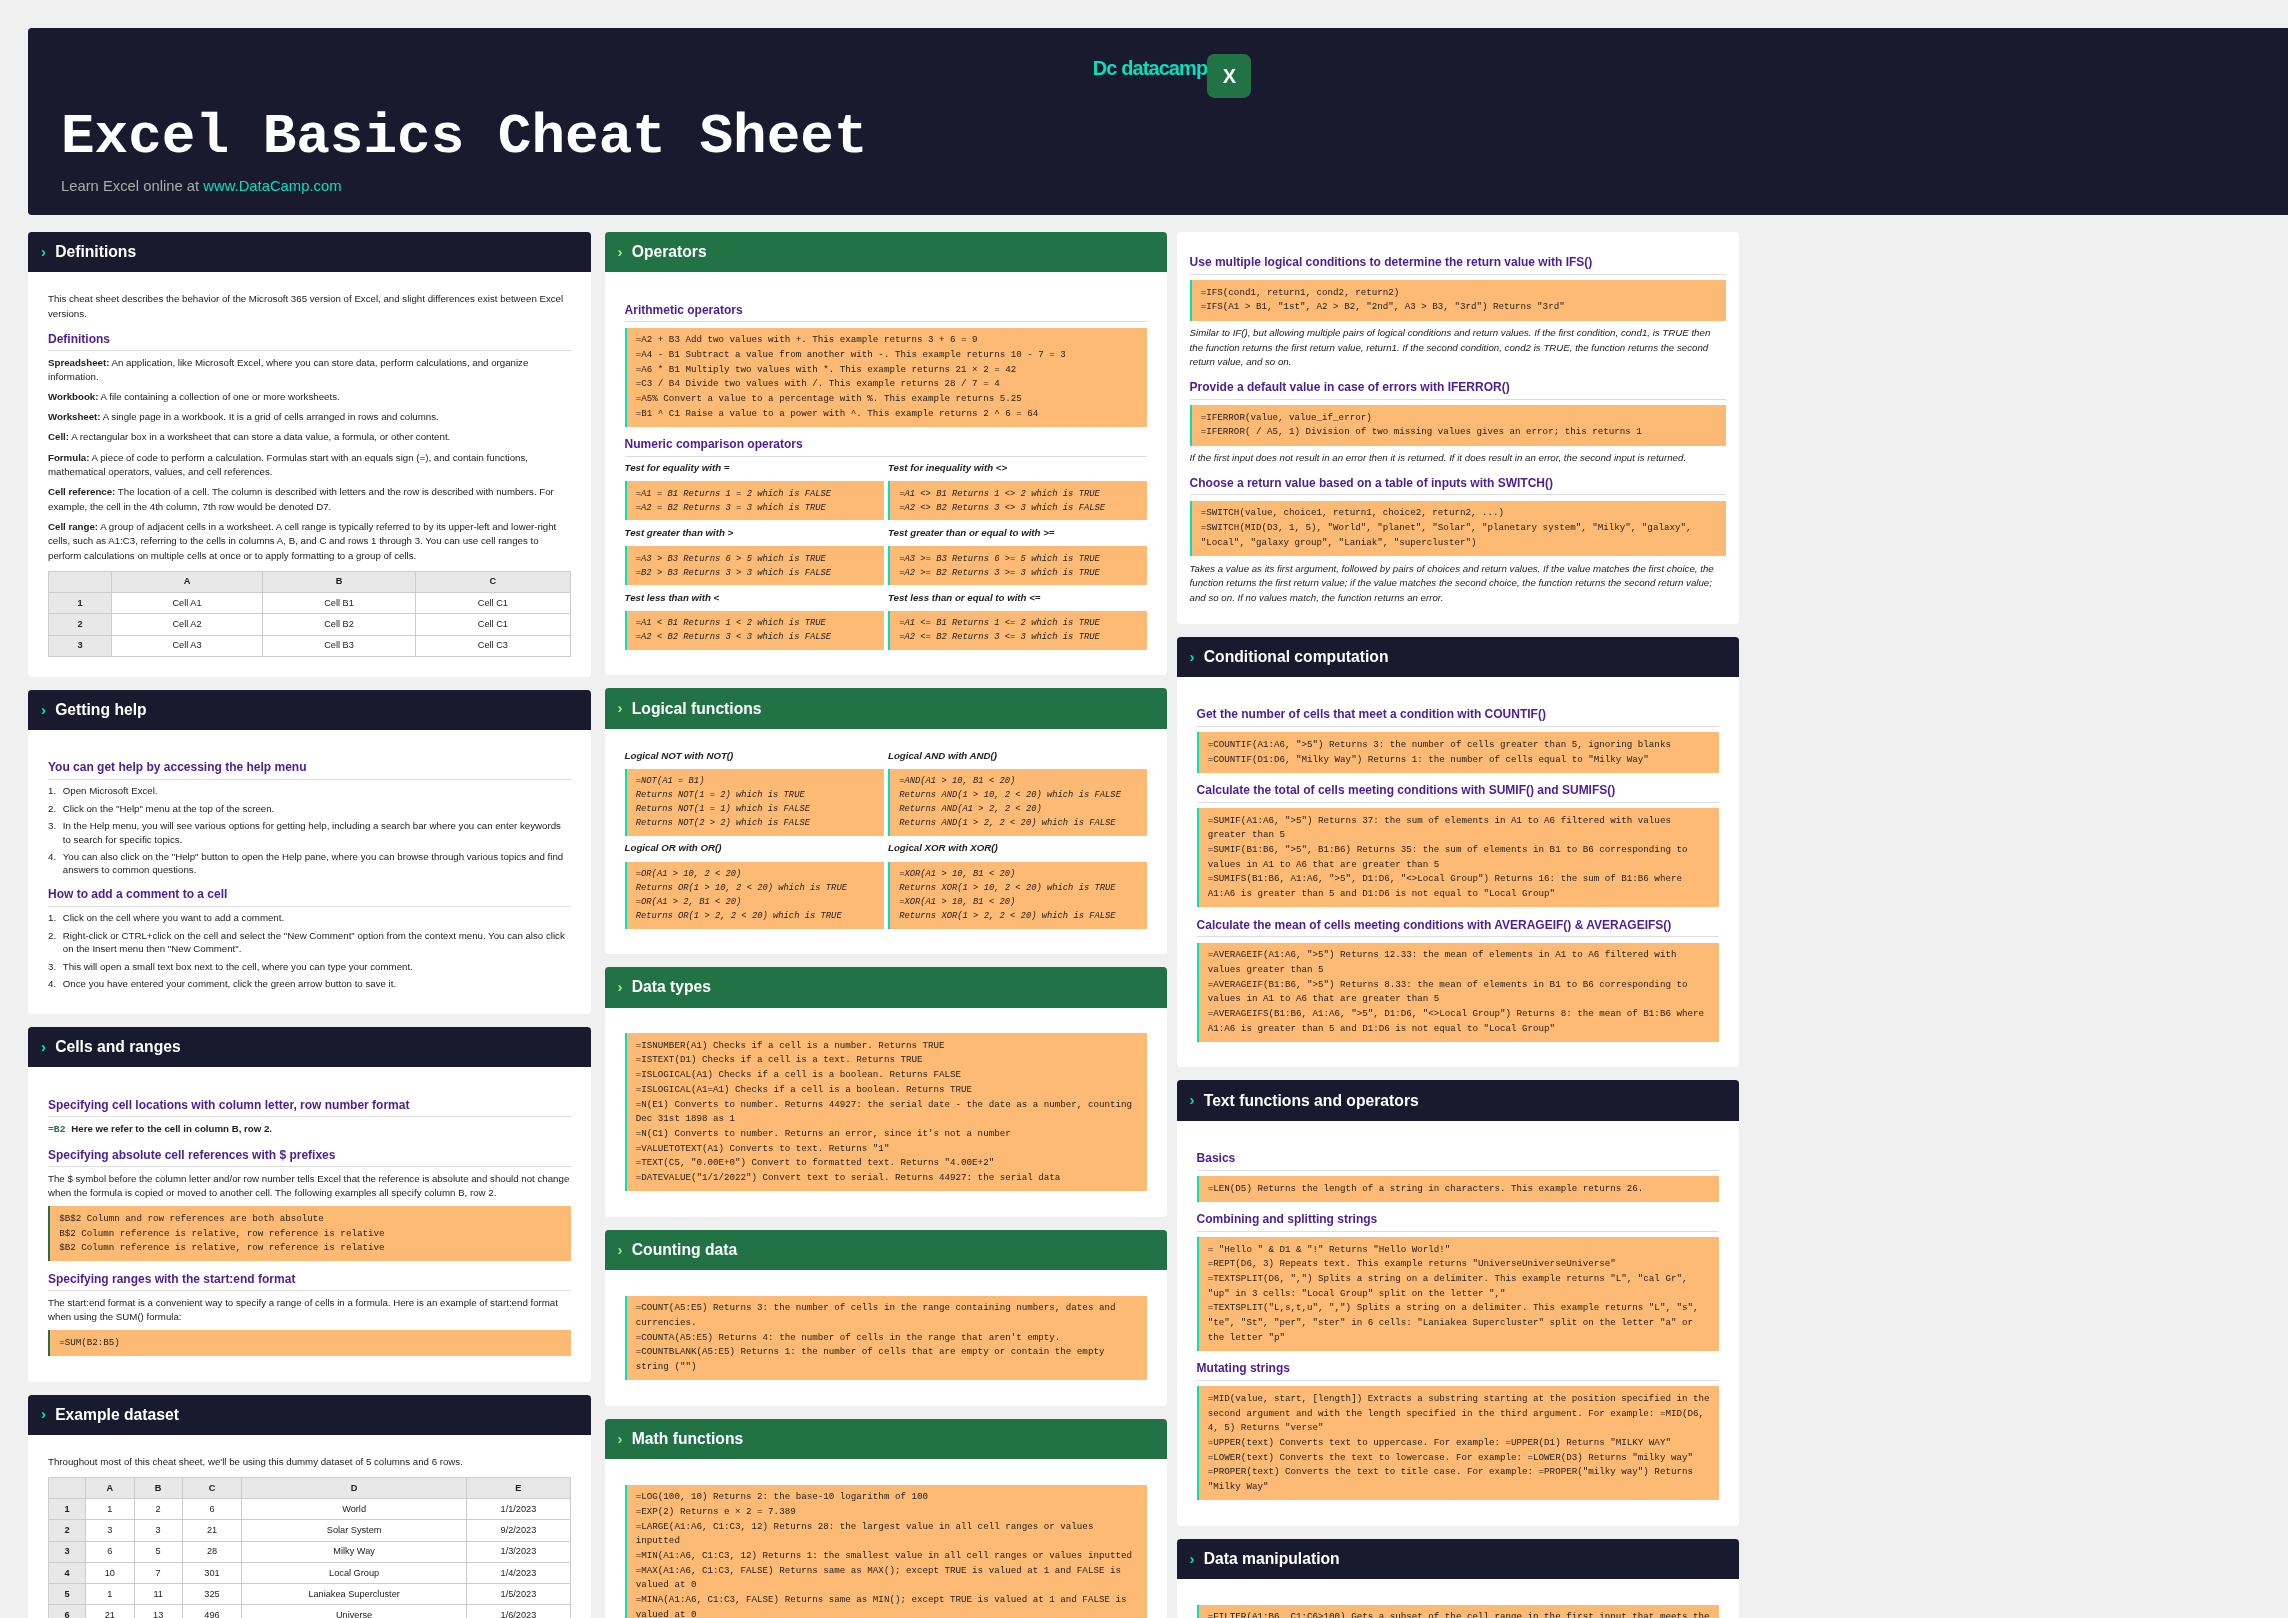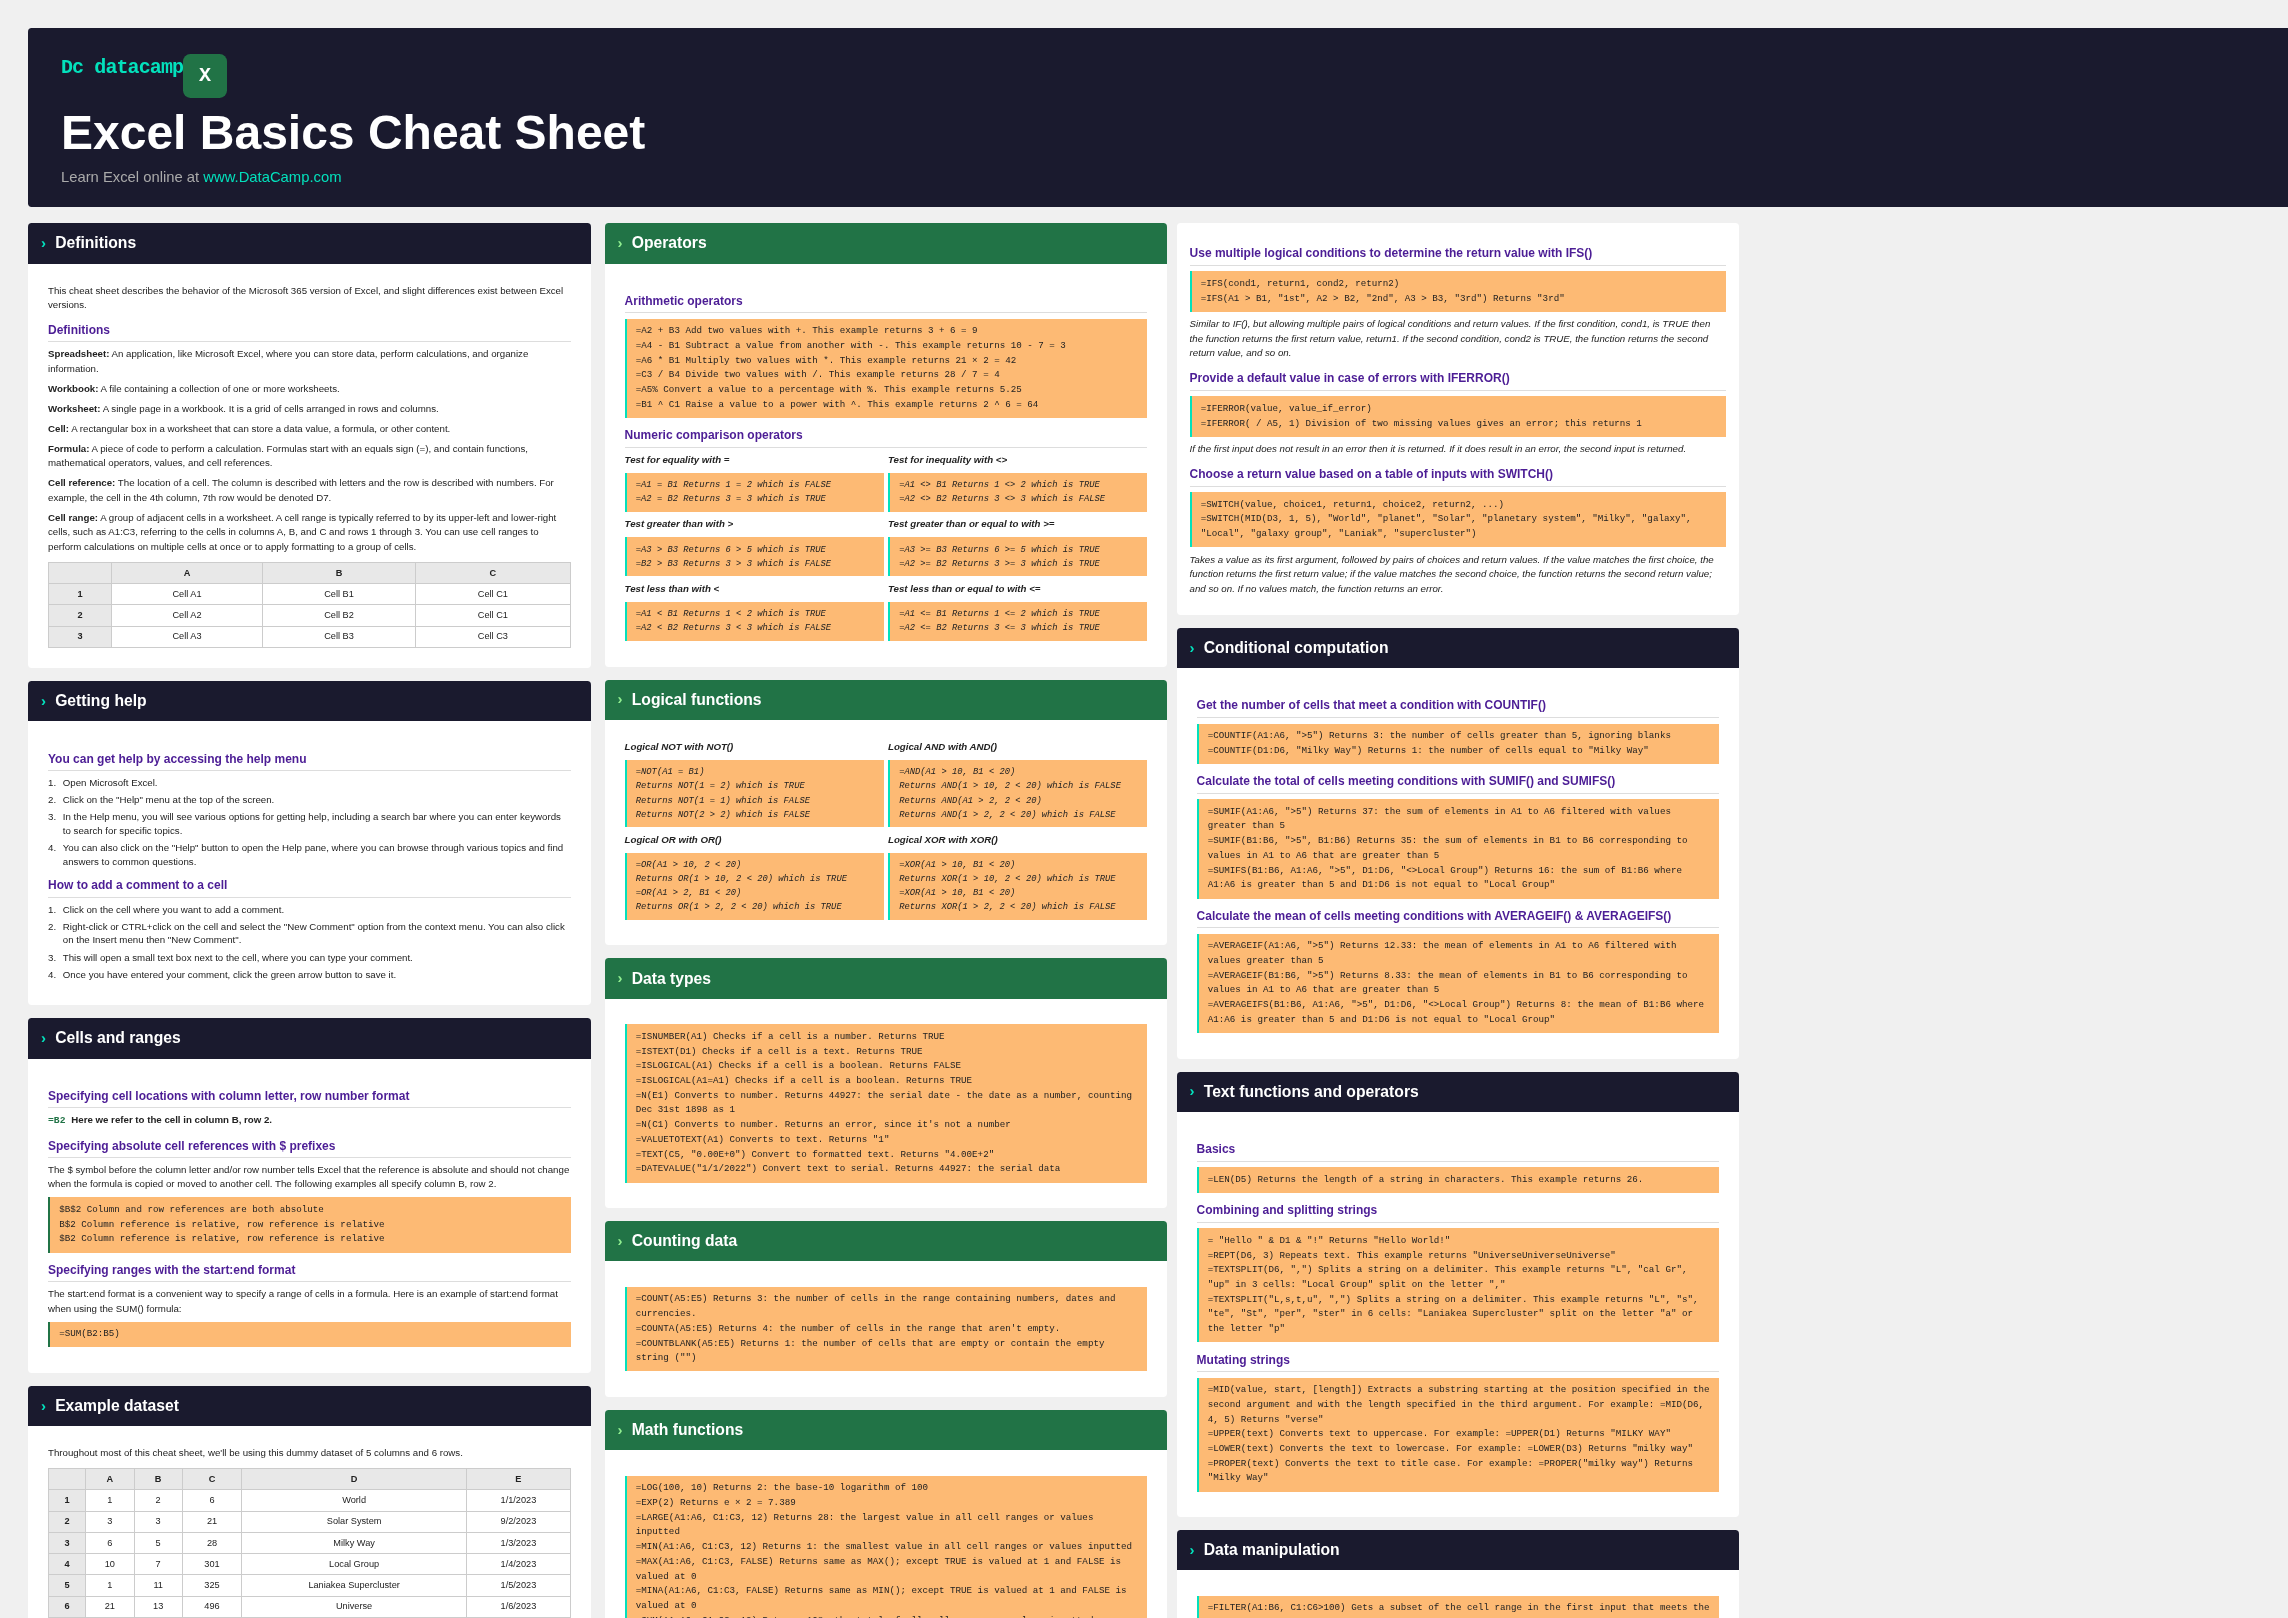--- a/index.html
+++ b/index.html
@@ -28,22 +28,21 @@
       color: white;
       padding: 26px 33px 18.5px 33px;
       margin-bottom: 16.6px;
       border-radius: 3.7px;
       display: flex;
       flex-direction: column;
     }
     .header-top {
       display: flex;
       align-items: flex-start;
-      justify-content: flex-start;
-      font-family: Liberation Mono, monospace;
+      justify-content: center;
     }
     .logo-area {
       display: flex;
       align-items: center;
       gap: 11px;
     }
     .logo-dc {
       color: #03e1bc;
       font-size: 20px;
       font-weight: bold;
@@ -55,25 +54,26 @@
       background: #217346;
       border-radius: 7.4px;
       display: flex;
       align-items: center;
       justify-content: center;
       color: white;
       font-size: 20px;
       font-weight: bold;
     }
     .header-title {
-      font-size: 48px;
+      font-size: 56px;
       font-weight: bold;
       color: white;
       margin-top: 9.2px;
       line-height: 1.1;
+      font-family: Liberation Mono, monospace;
     }
     .header-subtitle {
       color: #aaa;
       font-size: 14.8px;
       margin-top: 7.4px;
     }
     .header-subtitle a { color: #03e1bc; text-decoration: none; }
 
     
     .col1 { grid-column: 1; padding-right: 9.2px; }

